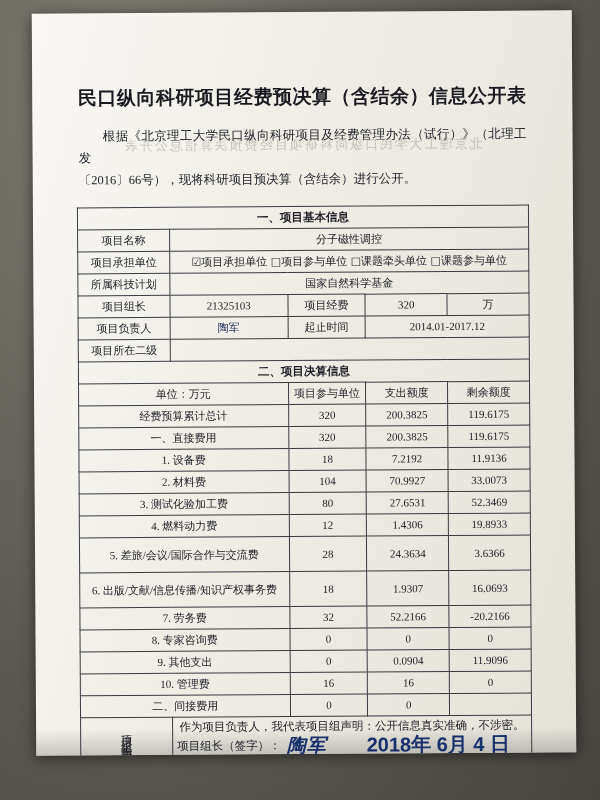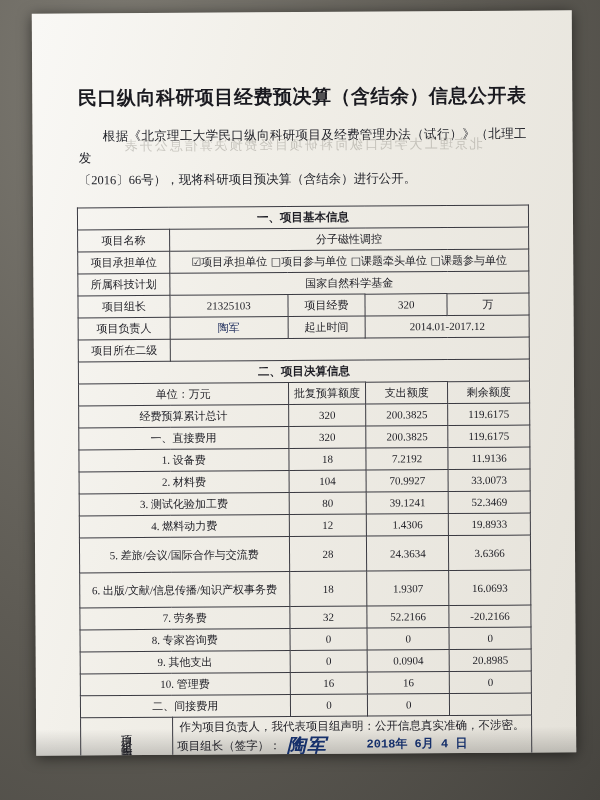--- a/index.html
+++ b/index.html
@@ -67,22 +67,22 @@
   .hand{
     font-family:"DejaVu Serif",serif;
     color:#1b2a5a;
   }
   .hand-big{
     font-family:"DejaVu Serif",serif;
     color:#16306b;font-size:19px;font-style:italic;font-weight:bold;
     letter-spacing:1px;
   }
   .hand-date{
-    font-family:Liberation Mono, monospace;
-    color:#16306b;font-size:12px;font-weight:bold;
+    font-family:Liberation Sans, sans-serif;
+    color:#16306b;font-size:20px;font-weight:bold;
   }
 
   .decl-col{writing-mode:vertical-rl;text-orientation:upright;letter-spacing:3px;
     font-size:11.5px;line-height:16px;}
   .decl-body{ text-align:left;padding:8px 10px;font-size:11.5px;line-height:26px;}
 
   
   .shadow-b{position:absolute;left:0;right:0;bottom:0;height:26px;
     background:linear-gradient(to bottom, rgba(0,0,0,0), rgba(0,0,0,.18));}
 </style>
@@ -143,21 +143,21 @@
           <tr>
             <td class="lbl">项目所在二级</td>
             <td colspan="4"></td>
           </tr>
 
           <tr>
             <td class="sec" colspan="5">二、项目决算信息</td>
           </tr>
           <tr>
             <td colspan="2">单位：万元</td>
-            <td>批复预算额度</td>
+            <td>项目参与单位</td>
             <td>支出额度</td>
             <td>剩余额度</td>
           </tr>
 
           <tr>
             <td colspan="2">经费预算累计总计</td>
             <td class="num">320</td>
             <td class="num">200.3825</td>
             <td class="num">119.6175</td>
           </tr>
@@ -175,21 +175,21 @@
           </tr>
           <tr>
             <td colspan="2" class="itm">2. 材料费</td>
             <td class="num">104</td>
             <td class="num">70.9927</td>
             <td class="num">33.0073</td>
           </tr>
           <tr>
             <td colspan="2" class="itm">3. 测试化验加工费</td>
             <td class="num">80</td>
-            <td class="num">39.1241</td>
+            <td class="num">27.6531</td>
             <td class="num">52.3469</td>
           </tr>
           <tr>
             <td colspan="2" class="itm">4. 燃料动力费</td>
             <td class="num">12</td>
             <td class="num">1.4306</td>
             <td class="num">19.8933</td>
           </tr>
           <tr>
             <td colspan="2" class="itm" style="height:30px">5. 差旅/会议/国际合作与交流费</td>
@@ -212,21 +212,21 @@
           <tr>
             <td colspan="2" class="itm">8. 专家咨询费</td>
             <td class="num">0</td>
             <td class="num">0</td>
             <td class="num">0</td>
           </tr>
           <tr>
             <td colspan="2" class="itm">9. 其他支出</td>
             <td class="num">0</td>
             <td class="num">0.0904</td>
-            <td class="num">20.8985</td>
+            <td class="num">11.9096</td>
           </tr>
           <tr>
             <td colspan="2" class="itm">10. 管理费</td>
             <td class="num">16</td>
             <td class="num">16</td>
             <td class="num">0</td>
           </tr>
           <tr>
             <td colspan="2" class="itm">二、间接费用</td>
             <td class="num">0</td>

